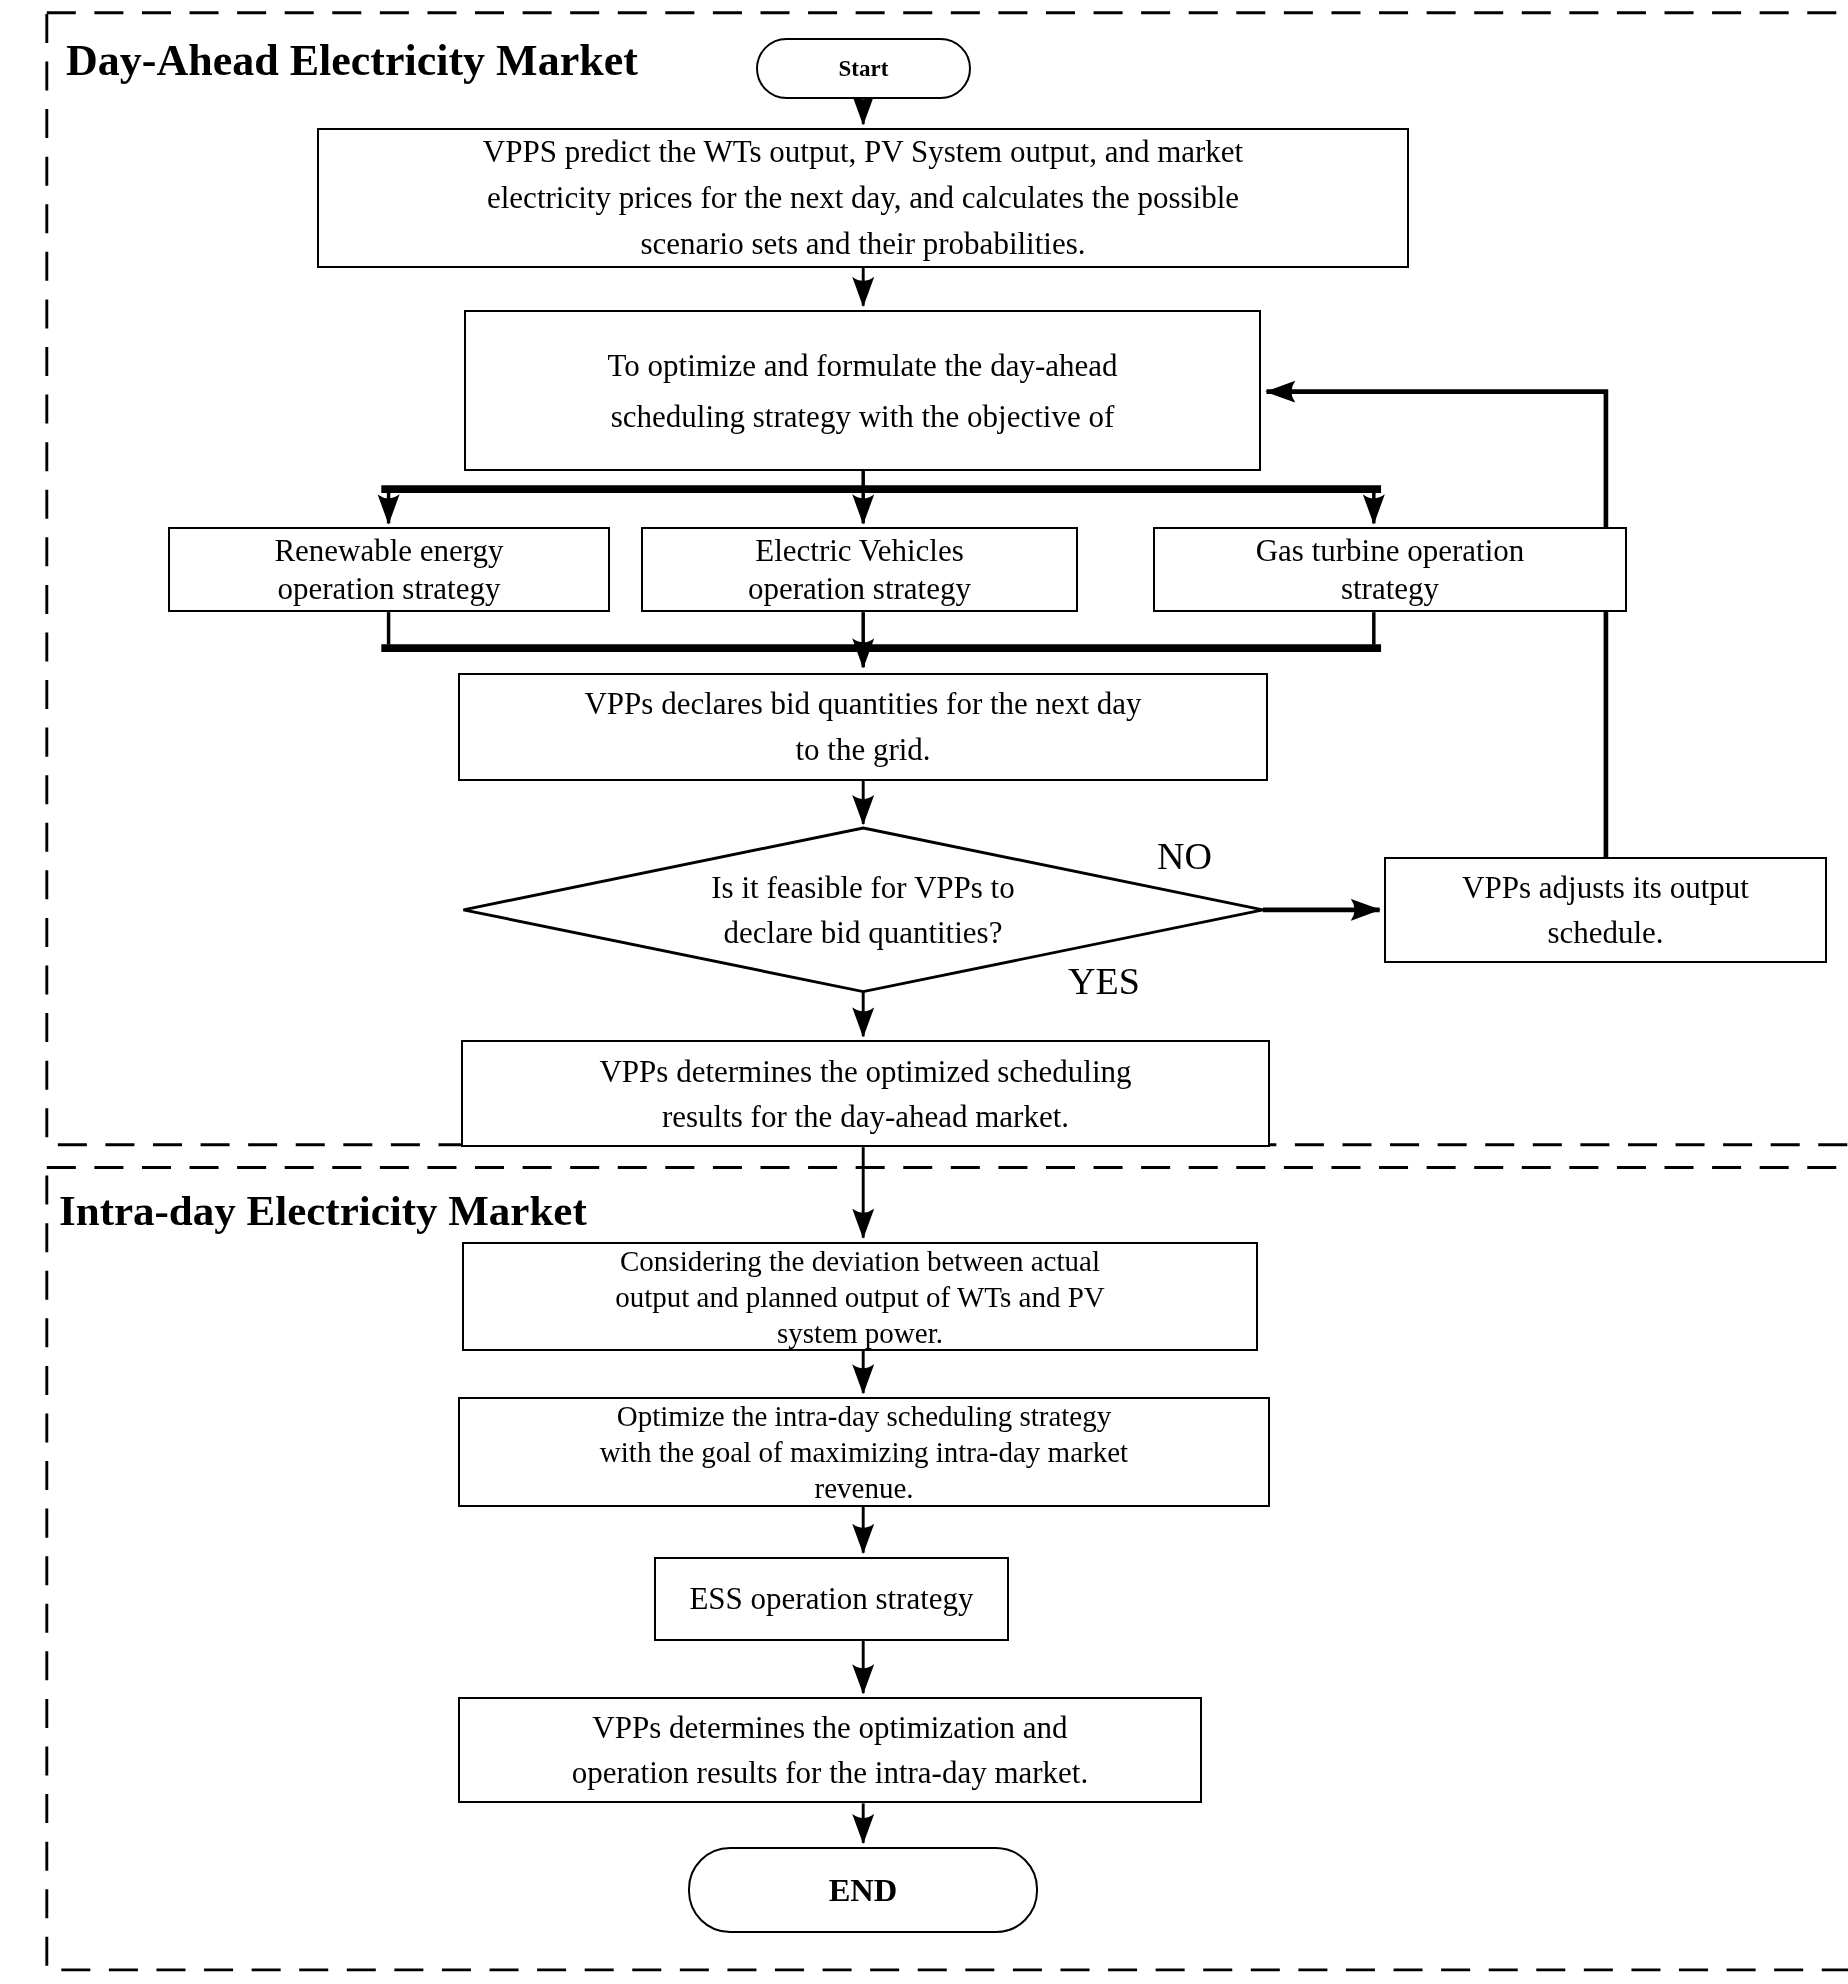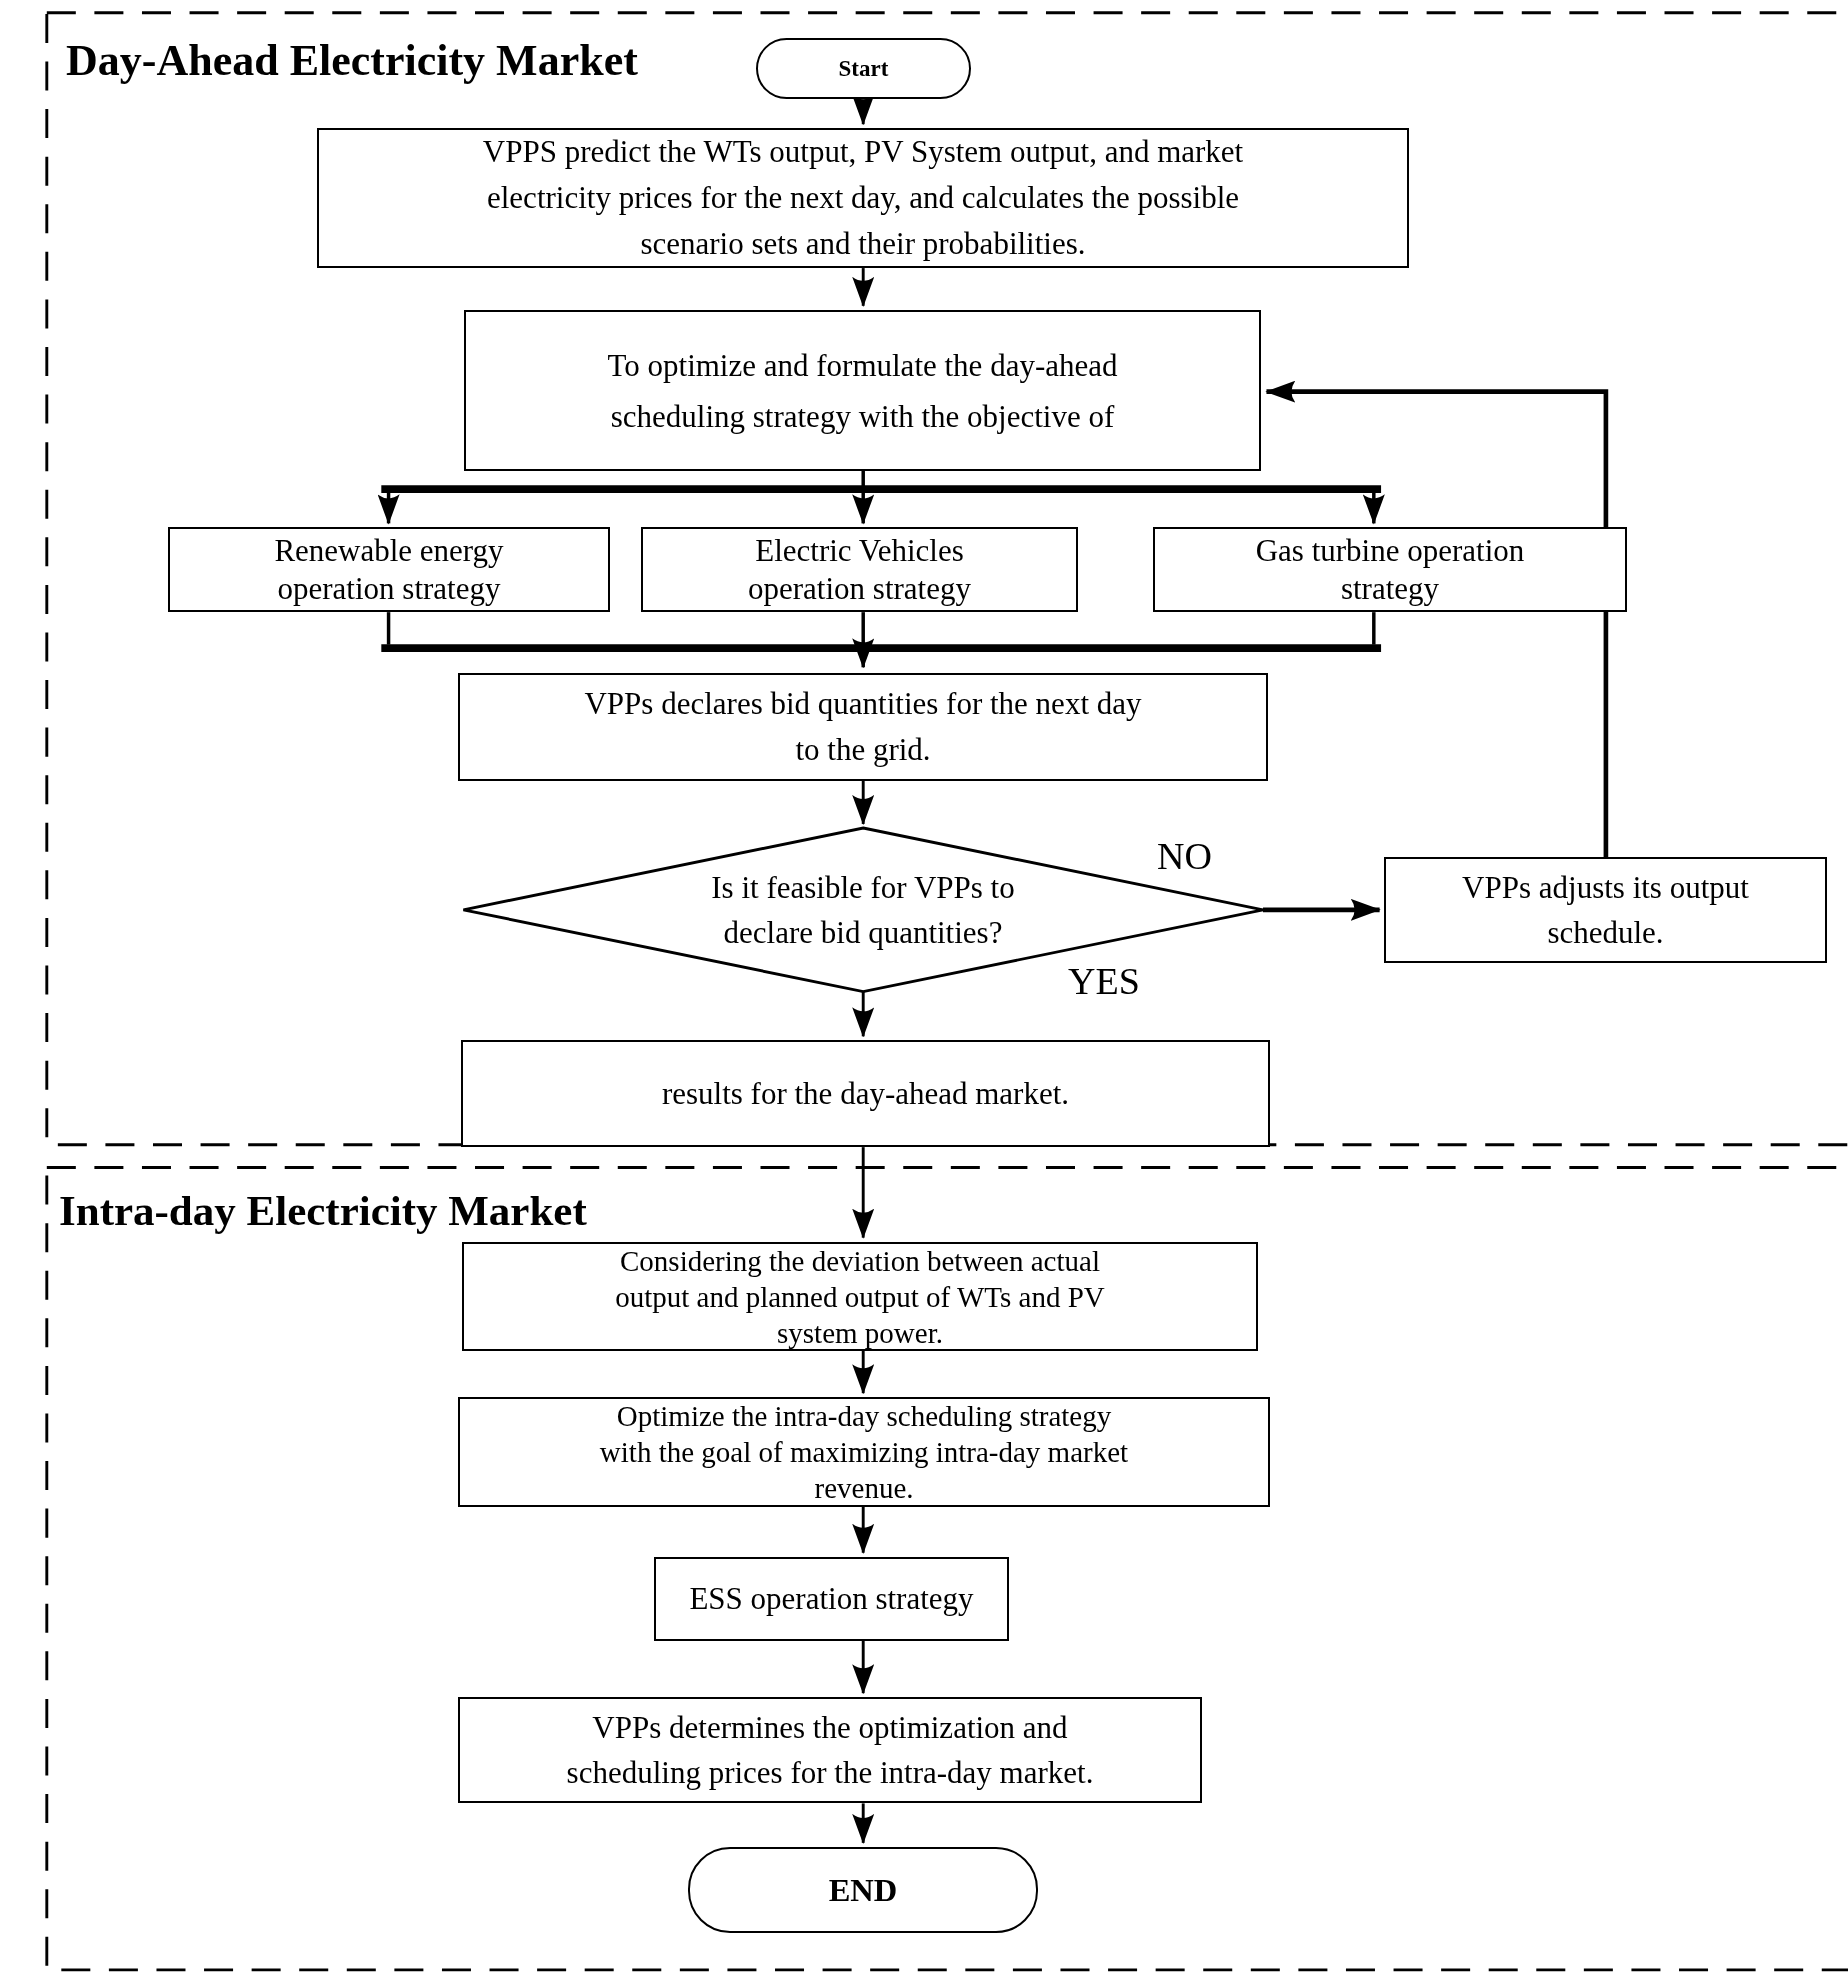--- a/index.html
+++ b/index.html
@@ -107,20 +107,21 @@
   </div>
   <div class="flow-label" style="left:1133px;top:834px;">NO</div>
   <div class="flow-label" style="left:1044px;top:959px;">YES</div>
 
   <div class="node" style="left:1360px;top:857px;width:443px;height:106px;line-height:45px;">
     <div>VPPs adjusts its output</div>
     <div>schedule.</div>
   </div>
 
   <div class="node" style="left:437px;top:1040px;width:809px;height:107px;line-height:45px;">
+    <div>VPPs determines the optimized scheduling</div>
     <div>results for the day-ahead market.</div>
   </div>
 
   <div class="node" style="left:438px;top:1242px;width:796px;height:109px;line-height:36px;font-size:29px;">
     <div>Considering the deviation between actual</div>
     <div>output and planned output of WTs and PV</div>
     <div>system power.</div>
   </div>
 
   <div class="node" style="left:434px;top:1397px;width:812px;height:110px;line-height:36px;font-size:29px;">
@@ -128,17 +129,17 @@
     <div>with the goal of maximizing intra-day market</div>
     <div>revenue.</div>
   </div>
 
   <div class="node" style="left:630px;top:1557px;width:355px;height:84px;line-height:38px;">
     <div>ESS operation strategy</div>
   </div>
 
   <div class="node" style="left:434px;top:1697px;width:744px;height:106px;line-height:45px;">
     <div>VPPs determines the optimization and</div>
-    <div>scheduling prices for the intra-day market.</div>
+    <div>operation results for the intra-day market.</div>
   </div>
 
 </div>
 
 
 </body></html>

